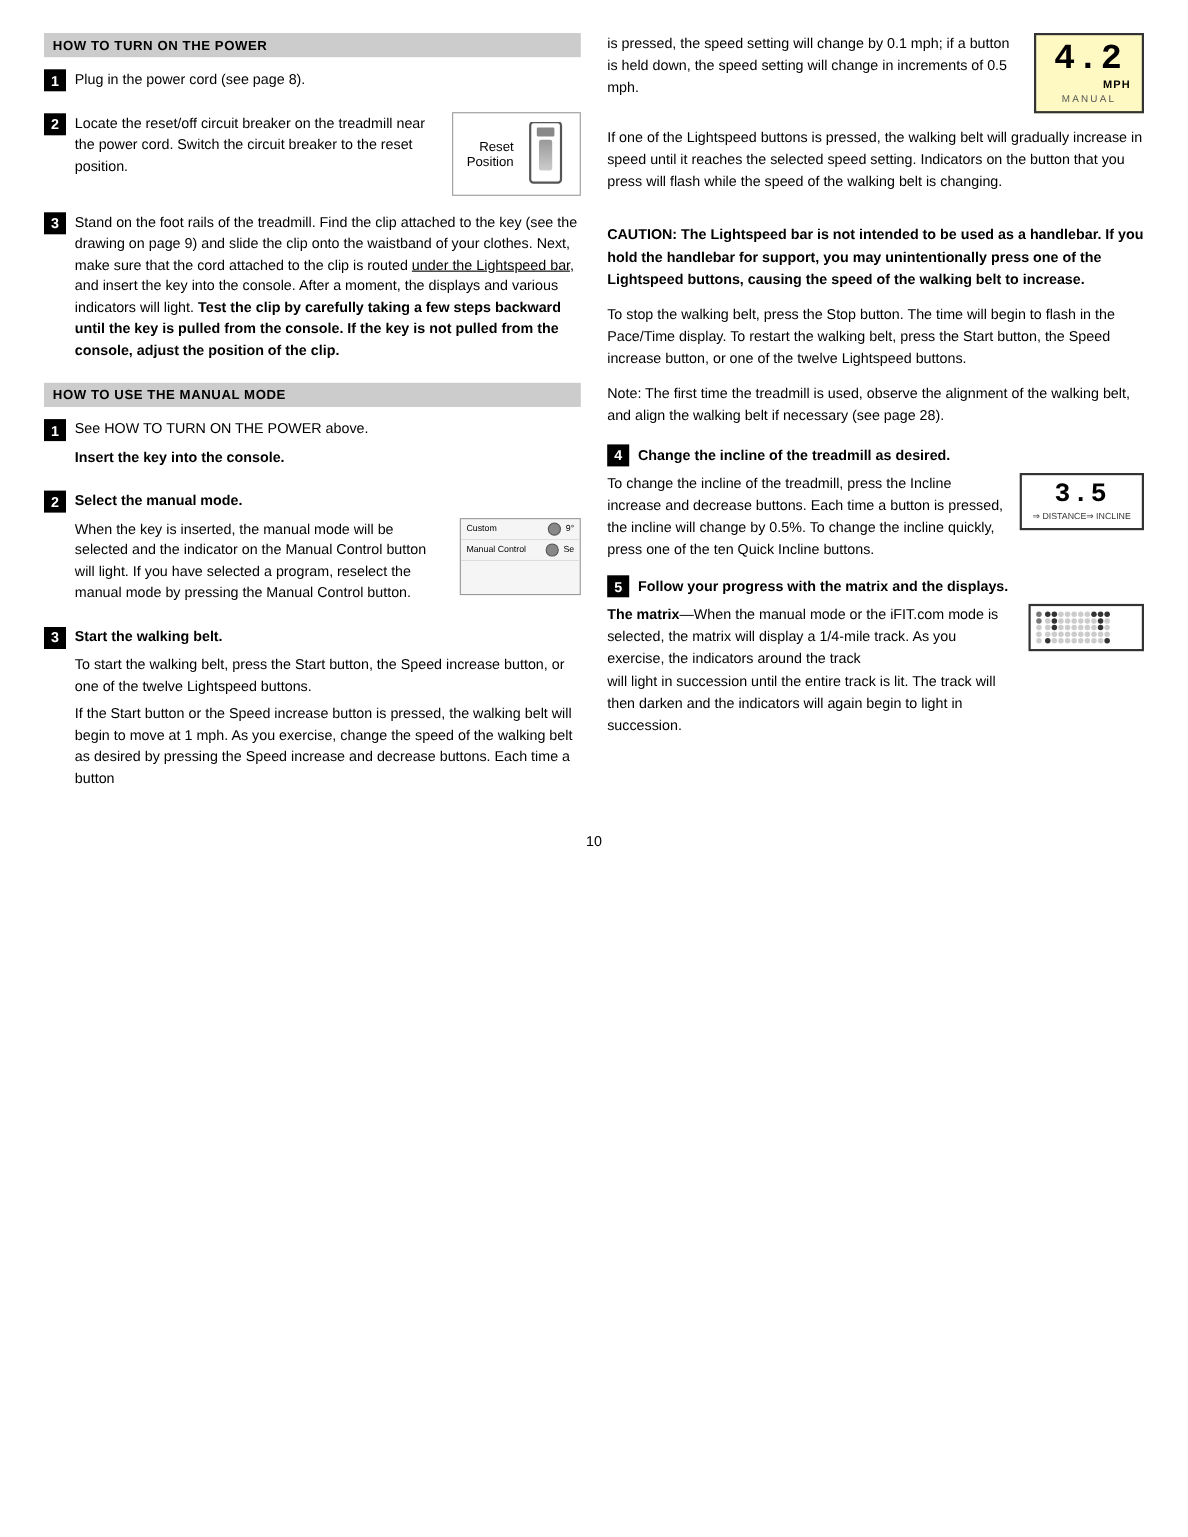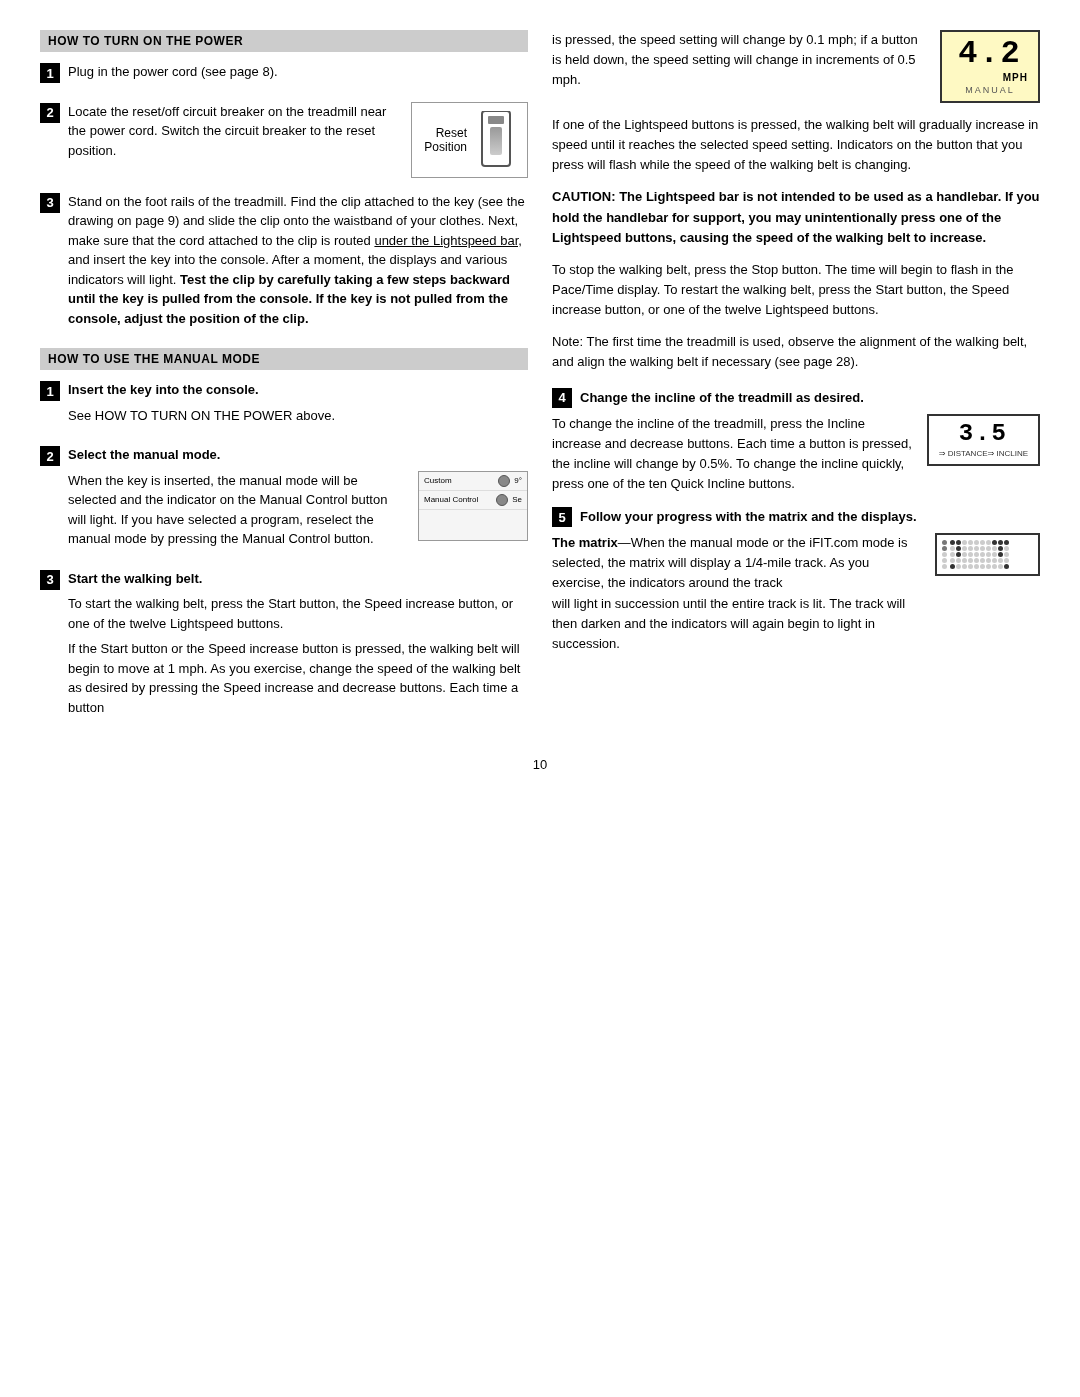--- a/index.html
+++ b/index.html
@@ -242,22 +242,22 @@
       </div>
     </div>
 
     <div style="margin-bottom: 12px;"></div>
 
     <div class="section-header">HOW TO USE THE MANUAL MODE</div>
 
     <div class="step-block">
       <div class="step-number">1</div>
       <div class="step-content">
+        <p>See HOW TO TURN ON THE POWER above.</p>
         <p><strong>Insert the key into the console.</strong></p>
-        <p>See HOW TO TURN ON THE POWER above.</p>
       </div>
     </div>
 
     <div class="step-block">
       <div class="step-number">2</div>
       <div class="step-content">
         <p><strong>Select the manual mode.</strong></p>
         <div class="step-with-image">
           <div class="step-text">
             <p>When the key is inserted, the manual mode will be selected and the indicator on the Manual Control button will light. If you have selected a program, reselect the manual mode by pressing the Manual Control button.</p>
@@ -293,21 +293,21 @@
 
     <div style="display:flex;gap:14px;align-items:flex-start;margin-bottom:12px;">
       <p style="flex:1;line-height:1.55;">is pressed, the speed setting will change by 0.1 mph; if a button is held down, the speed setting will change in increments of 0.5 mph.</p>
       <div class="speed-display">
         <div class="speed-number">4.2</div>
         <div class="speed-label">MPH</div>
         <div class="speed-sublabel">MANUAL</div>
       </div>
     </div>
 
-    <p style="line-height:1.55;margin-bottom:12px;">If one of the Lightspeed buttons is pressed, the walking belt will gradually increase in speed until it reaches the selected speed setting. Indicators on the button that you press will flash while the speed of the walking belt is changing.</p>
+    <p style="line-height:1.55;margin-bottom:28px;">If one of the Lightspeed buttons is pressed, the walking belt will gradually increase in speed until it reaches the selected speed setting. Indicators on the button that you press will flash while the speed of the walking belt is changing.</p>
 
     <p style="font-weight:bold;line-height:1.55;margin-bottom:12px;">CAUTION: The Lightspeed bar is not intended to be used as a handlebar. If you hold the handlebar for support, you may unintentionally press one of the Lightspeed buttons, causing the speed of the walking belt to increase.</p>
 
     <p style="line-height:1.55;margin-bottom:12px;">To stop the walking belt, press the Stop button. The time will begin to flash in the Pace/Time display. To restart the walking belt, press the Start button, the Speed increase button, or one of the twelve Lightspeed buttons.</p>
 
     <p style="line-height:1.55;margin-bottom:14px;">Note: The first time the treadmill is used, observe the alignment of the walking belt, and align the walking belt if necessary (see page 28).</p>
 
     <div class="right-step-header">
       <div class="step-number">4</div>
       <strong>Change the incline of the treadmill as desired.</strong>

